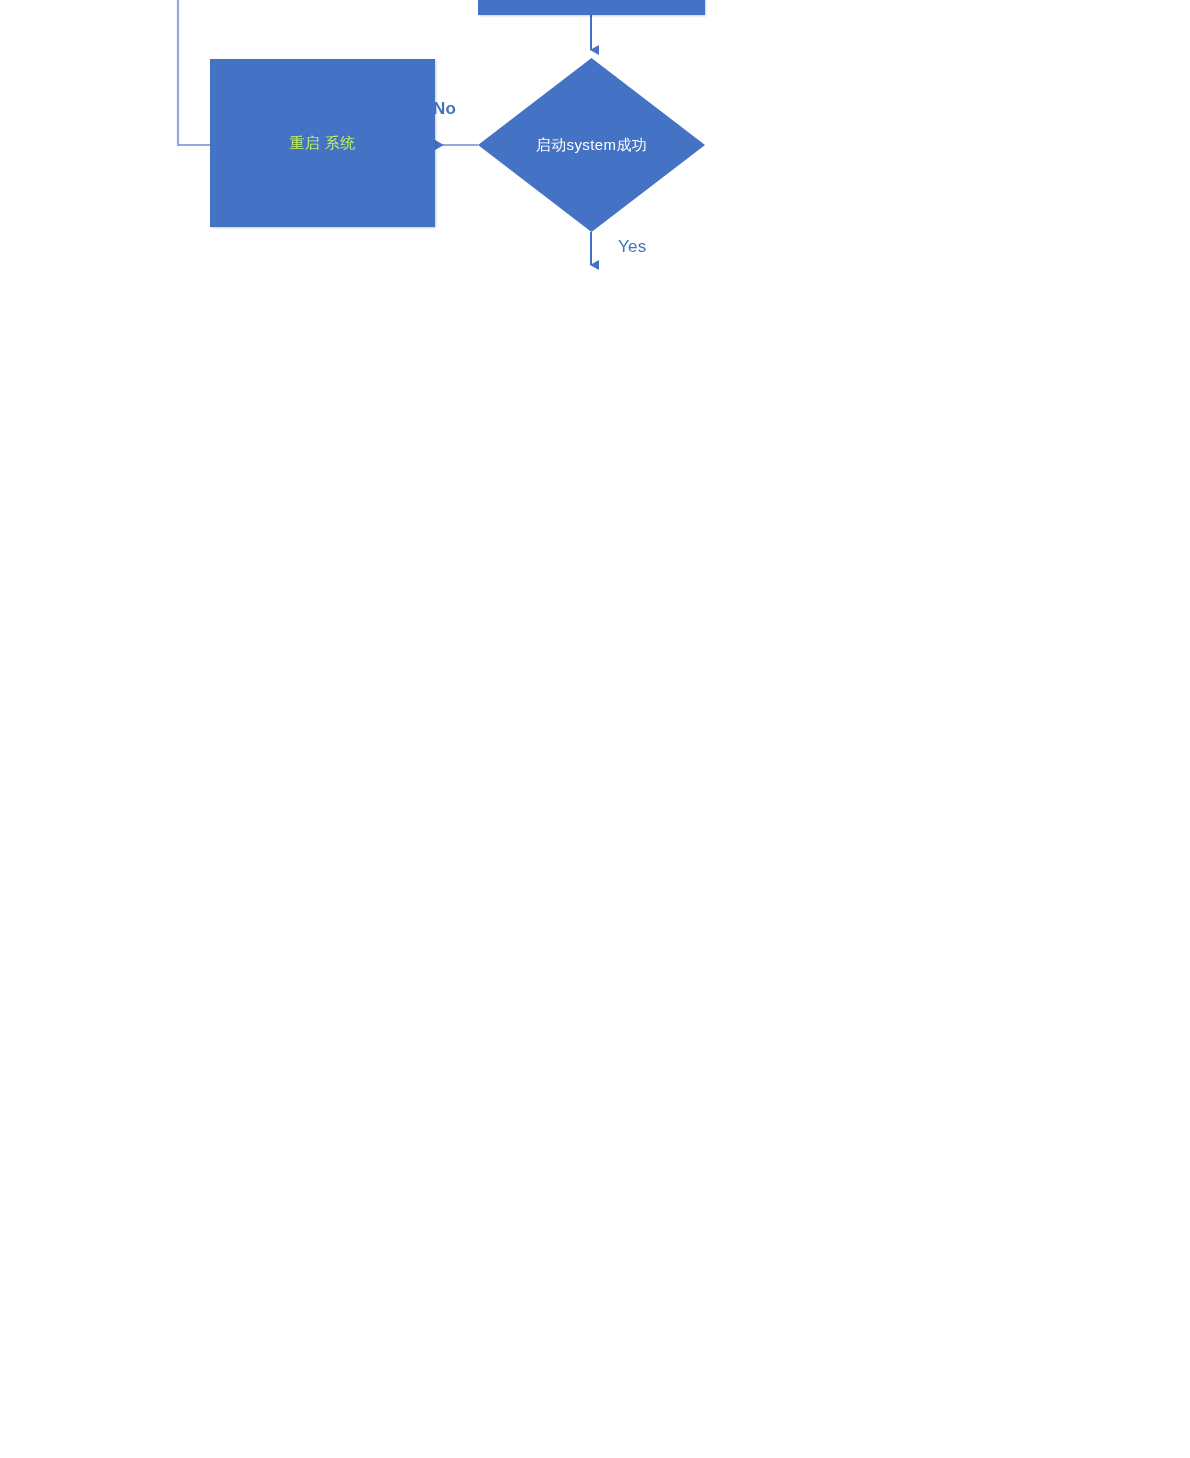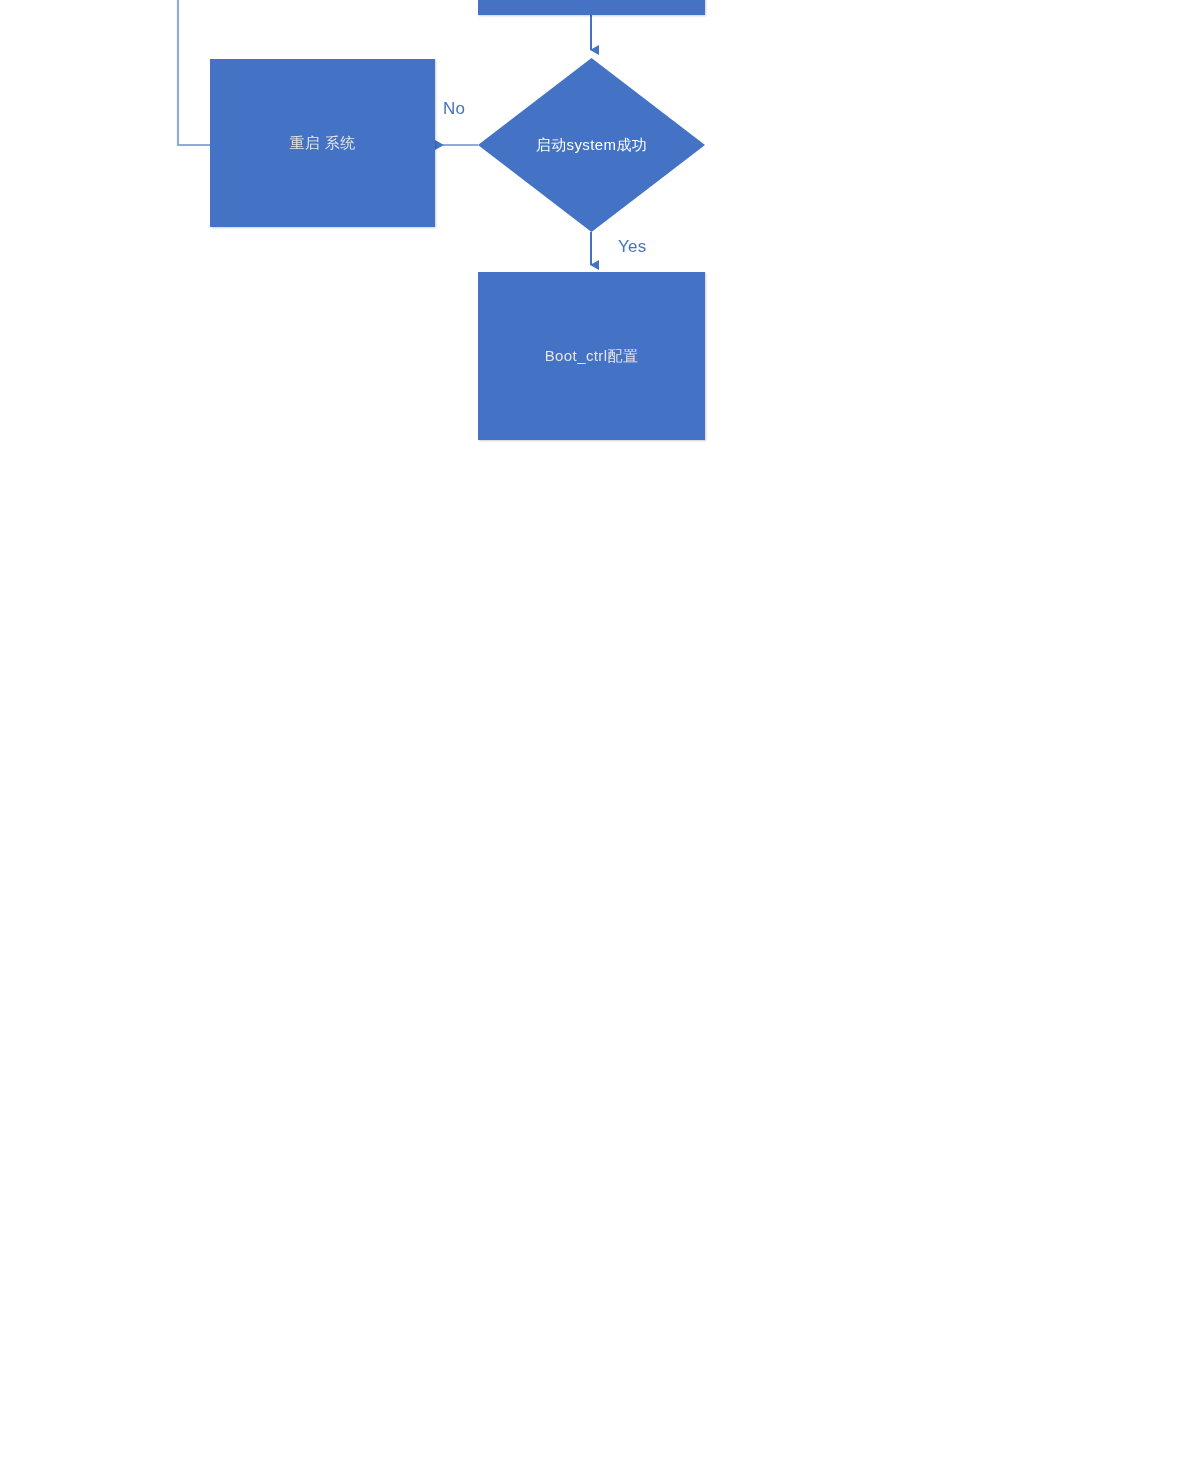--- a/index.html
+++ b/index.html
@@ -20,21 +20,21 @@
     height: 1458px;
     background: #ffffff;
   }
   
   .node {
     position: absolute;
     box-sizing: border-box;
     display: flex;
     align-items: center;
     justify-content: center;
-    color: #e5e5e5;
+    color: #bef264;
     font-size: 15px;
     letter-spacing: 0.4px;
     text-align: center;
     line-height: 1.3;
     user-select: none;
   }
   .rect {
     background: #4472C4;
     box-shadow: 1px 1px 2px rgba(0,0,0,0.20);
   }
@@ -93,21 +93,21 @@
     pointer-events: none;
   }
   
   .edge-label {
     position: absolute;
     color: #4472C4;
     font-size: 17px;
     letter-spacing: 0.3px;
     user-select: none;
   }
-  #label-no  { left: 443px; top: 99px; }
+  #label-no  { left: 433px; top: 99px; font-weight: bold; }
   #label-yes { left: 618px; top: 237px; }
 </style>
 </head>
 <body>
 
 <div id="canvas">
 
   <svg id="connectors" viewBox="0 0 1190 1458" width="1190" height="1458">
     <defs>
       <marker id="arrow-down" markerWidth="10" markerHeight="9" refX="5" refY="8" orient="auto" markerUnits="userSpaceOnUse">
@@ -141,20 +141,17 @@
 
   <div class="node rect" id="node-restart">
     <span>重启 系统</span>
   </div>
 
   <div class="diamond-wrap">
     <div class="diamond-shape"></div>
     <div class="diamond-label">启动system成功</div>
   </div>
 
-  <div class="node rect" id="node-bootctrl">
-    <span>Boot_ctrl配置</span>
-  </div>
 
   <div class="edge-label" id="label-no">No</div>
   <div class="edge-label" id="label-yes">Yes</div>
 
 </div>
 
 </body></html>

